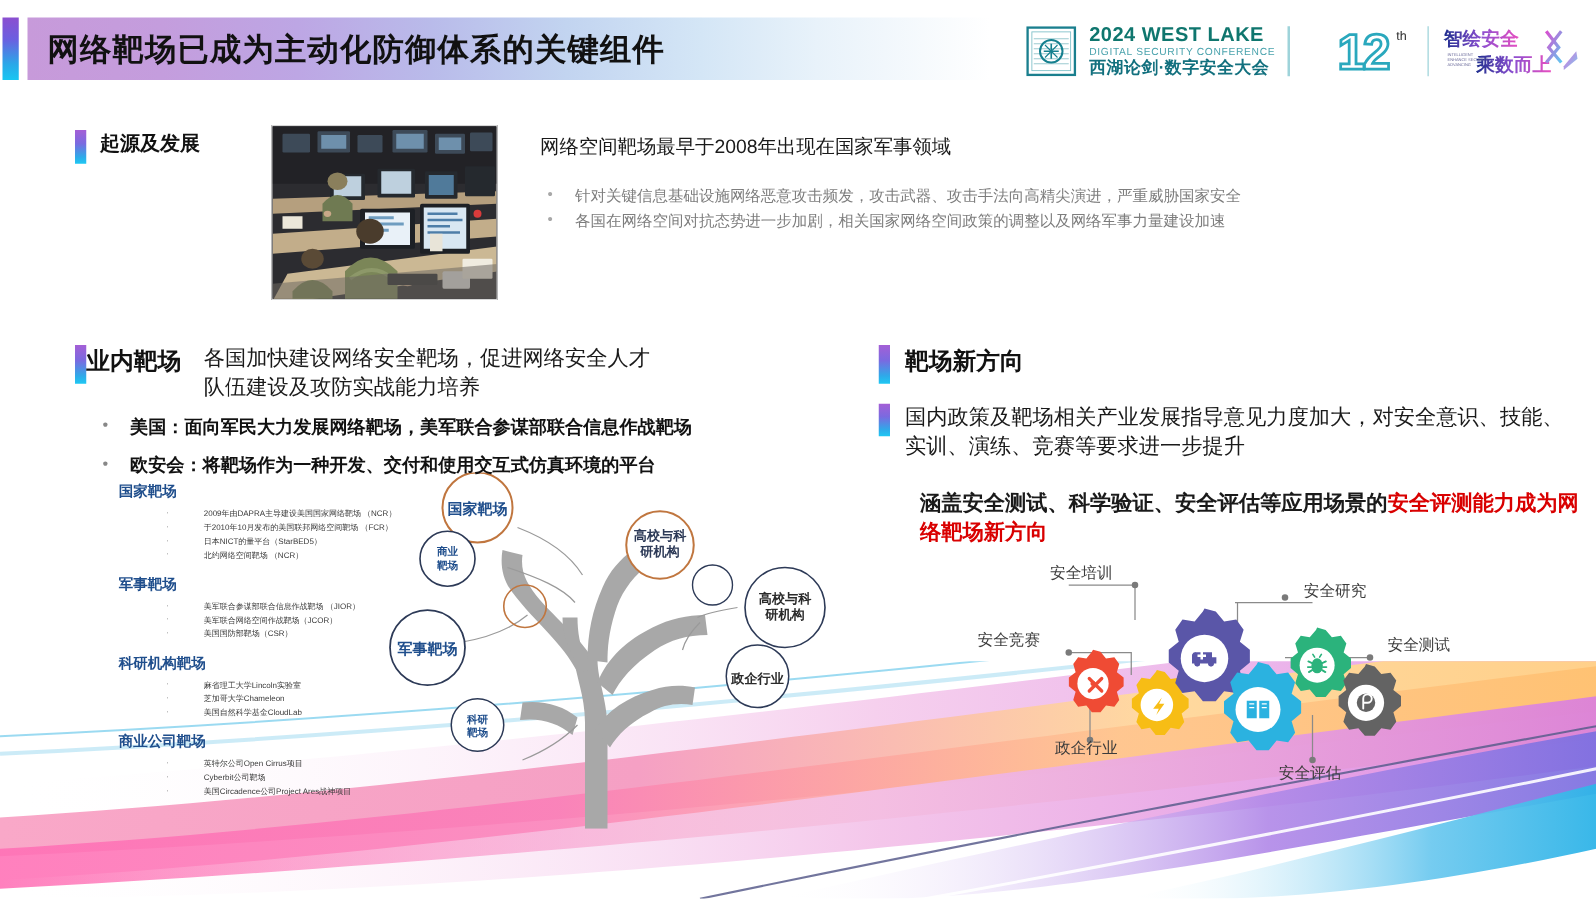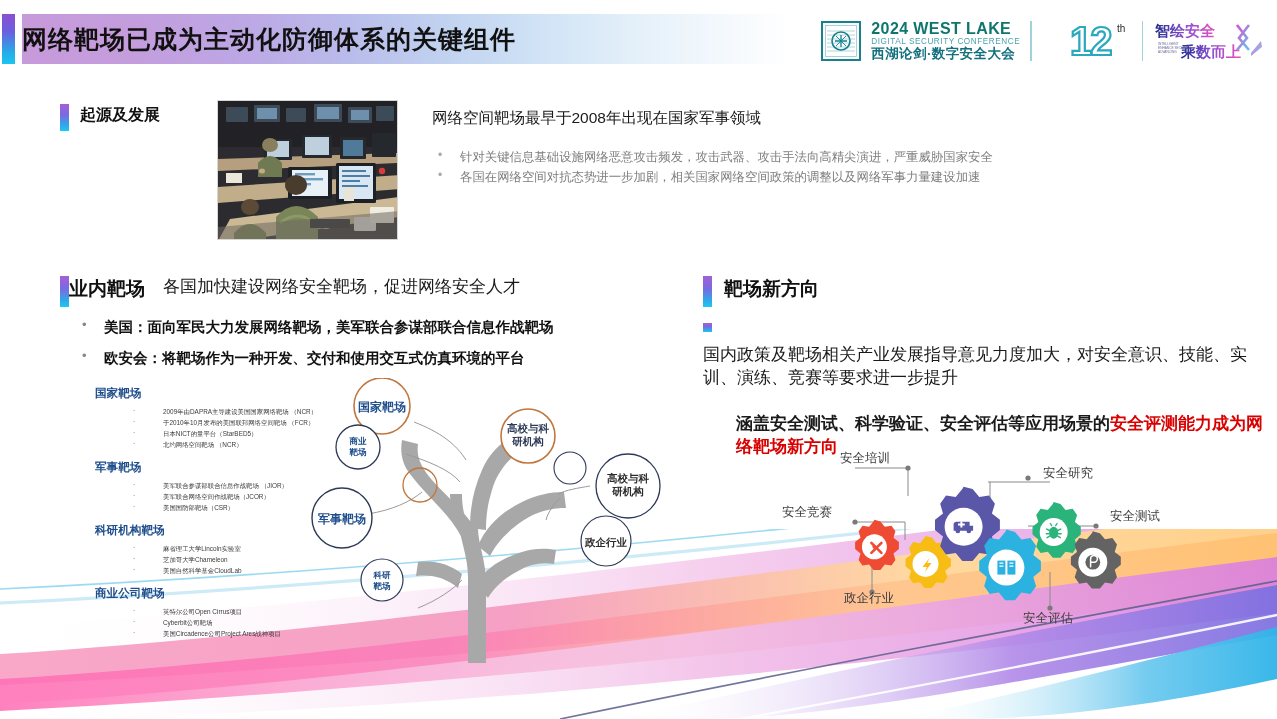--- a/index.html
+++ b/index.html
@@ -20,21 +20,21 @@
     background:linear-gradient(180deg,#8b4fd0 0%,#6b5fe0 35%,#2aa8e8 75%,#19c6f2 100%);
     z-index:5;
   }
   .title-bar {
     position:absolute; left:22px; top:14px; width:770px; height:50px;
     background:linear-gradient(90deg,#c79ada 0%,#c49ddd 14%,#bda6e4 28%,#b9bbea 42%,#c2d4f0 56%,#d4e6f6 70%,#e8f2fa 82%,#ffffff 100%);
     display:flex; align-items:center; z-index:5;
   }
   .title-text {
     font-size:25px; font-weight:bold; color:#111; letter-spacing:1px;
-    white-space:nowrap;
+    padding-left:16px; white-space:nowrap;
   }
 
   
   .logo-wrap { position:absolute; right:12px; top:18px; height:46px; display:flex; align-items:center; gap:10px; z-index:6; }
   .logo-seal { width:40px; height:40px; }
   .logo-en { display:flex; flex-direction:column; justify-content:center; line-height:1.02; }
   .logo-en-l1 { font-size:16px; font-weight:bold; color:#0f766e; letter-spacing:0.4px; }
   .logo-en-l2 { font-size:8.2px; color:#4aa3ad; letter-spacing:0.55px; }
   .logo-en-l3 { font-size:13.5px; font-weight:bold; color:#12707e; letter-spacing:0.4px; margin-top:1px; }
   .logo-div { width:1.4px; height:40px; background:#9ed3da; }
@@ -81,21 +81,21 @@
     font-size:14.5px; font-weight:bold; color:#111; line-height:1.2;
     padding-left:30px; position:relative; margin-bottom:14px; white-space:nowrap;
   }
   .blk2-bullets li::before {
     content:"•"; position:absolute; left:8px; top:-2px; color:#888; font-weight:normal; font-size:13px;
   }
 
   
   .blk3 { position:absolute; left:703px; top:276px; width:560px; z-index:4; }
   .blk3-head { display:flex; align-items:flex-start; gap:12px; }
-  .blk3-row2 { display:flex; align-items:flex-start; gap:12px; margin-top:16px;flex-direction:column; }
+  .blk3-row2 { display:flex; align-items:flex-start; gap:12px; margin-top:16px; }
   .blk3-p { font-size:17px; color:#1a1a1a; line-height:1.35; }
   .blk3-p2 { font-size:17px; color:#1a1a1a; line-height:1.35; margin-top:23px; margin-left:33px; font-weight:bold; }
   .hl { color:#d90000; font-weight:bold; }
 
   
   .tree-area { position:absolute; left:95px; top:386px; width:600px; height:290px; z-index:3; }
   .tree-list { position:absolute; left:0; top:0; width:300px; }
   .tl-h {
     font-size:11.6px; font-weight:bold; color:#1f4e8c; margin-top:10px; margin-bottom:5px;
   }
@@ -304,20 +304,21 @@
     <li>各国在网络空间对抗态势进一步加剧，相关国家网络空间政策的调整以及网络军事力量建设加速</li>
   </ul>
 </div>
 
 <div class="blk2">
   <div class="blk2-head">
     <div class="sec-bar tall"></div>
     <span class="sec-title">业内靶场</span>
     <div class="blk2-desc">
       <div>各国加快建设网络安全靶场，促进网络安全人才</div>
+      <div>队伍建设及攻防实战能力培养</div>
     </div>
   </div>
   <ul class="blk2-bullets">
     <li>美国：面向军民大力发展网络靶场，美军联合参谋部联合信息作战靶场</li>
     <li>欧安会：将靶场作为一种开发、交付和使用交互式仿真环境的平台</li>
   </ul>
 </div>
 
 <div class="blk3">
   <div class="blk3-head">

